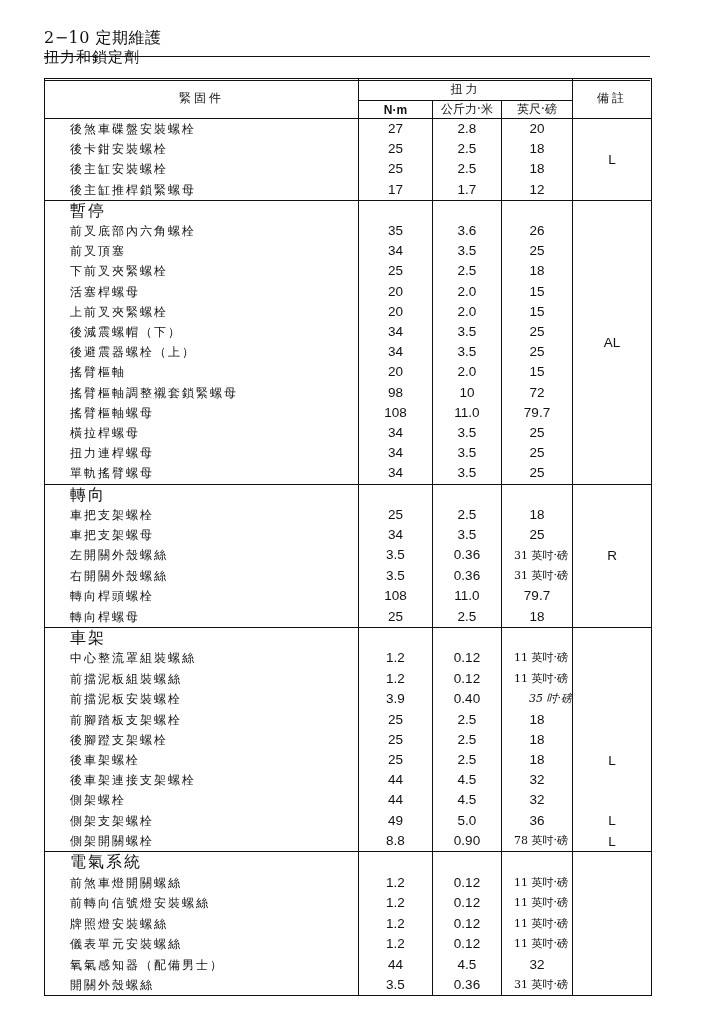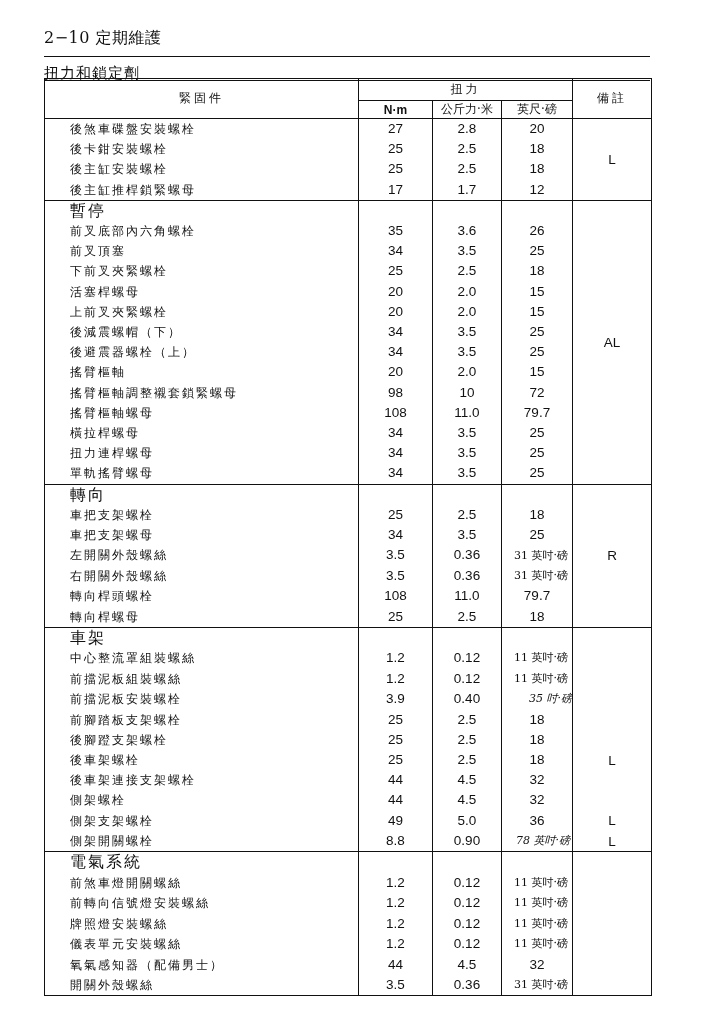--- a/index.html
+++ b/index.html
@@ -1,19 +1,19 @@
 <!DOCTYPE html>
 <html><head>
 <meta charset="utf-8">
 <style>
   html,body{margin:0;padding:0;background:#fff;}
   body{width:727px;height:1031px;position:relative;overflow:hidden;font-family:"DejaVu Serif",serif;color:#111;}
   .title{position:absolute;left:44px;top:28px;font-size:16px;letter-spacing:0.5px;}
   .rule{position:absolute;left:44px;width:606px;border-top:1.5px solid #111;}
-  .subtitle{position:absolute;left:44px;top:64px;font-size:15px;letter-spacing:1px;}
+  .subtitle{position:absolute;left:44px;top:48px;font-size:15px;letter-spacing:1px;}
   table{position:absolute;left:44px;top:78px;width:607px;border-collapse:collapse;table-layout:fixed;}
   td,th{padding:0;font-weight:normal;}
   .hdr td{border:1.5px solid #111;text-align:center;font-size:12px;}
   .num{font-family:"Liberation Sans",sans-serif;font-size:13.5px;text-align:center;height:20.2px;line-height:20.2px;}
   .nm{font-weight:bold;font-family:"Liberation Sans",sans-serif;font-size:13px;}
   .small{font-size:7px;line-height:7px;}
   .name{font-size:12px;letter-spacing:2px;padding-left:18px;height:20.2px;line-height:20.2px;white-space:nowrap;}
   .sec{font-size:16px;letter-spacing:2px;padding-left:4px;height:20.2px;line-height:20.2px;}
   .c0{border-left:1.5px solid #111;border-right:1.5px solid #111;padding-left:25px;}
   .cv{border-right:1.5px solid #111;}
@@ -271,21 +271,21 @@
         <td class="name c0">側架支架螺栓</td>
         <td class="num cv">49</td>
         <td class="num cv">5.0</td>
         <td class="num cv">36</td>
         <td class="remark cv">L</td>
       </tr>
       <tr>
         <td class="name c0">側架開關螺栓</td>
         <td class="num cv">8.8</td>
         <td class="num cv">0.90</td>
-        <td class="num cv" style="text-align: center; padding-left: 12px; font-style: italic;"><span class="frac">78 英吋·磅</span></td>
+        <td class="num cv" style="text-align: left; padding-left: 12px;"><span class="frac">78 英吋·磅</span></td>
         <td class="remark cv">L</td>
       </tr>
       <tr class="group-top">
         <td class="sec c0">電氣系統</td>
         <td class="num cv"></td>
         <td class="num cv"></td>
         <td class="num cv"></td>
         <td class="remark cv" rowspan="7" style="border-bottom: 1.5px solid rgb(17, 17, 17);"></td>
       </tr>
       <tr>

